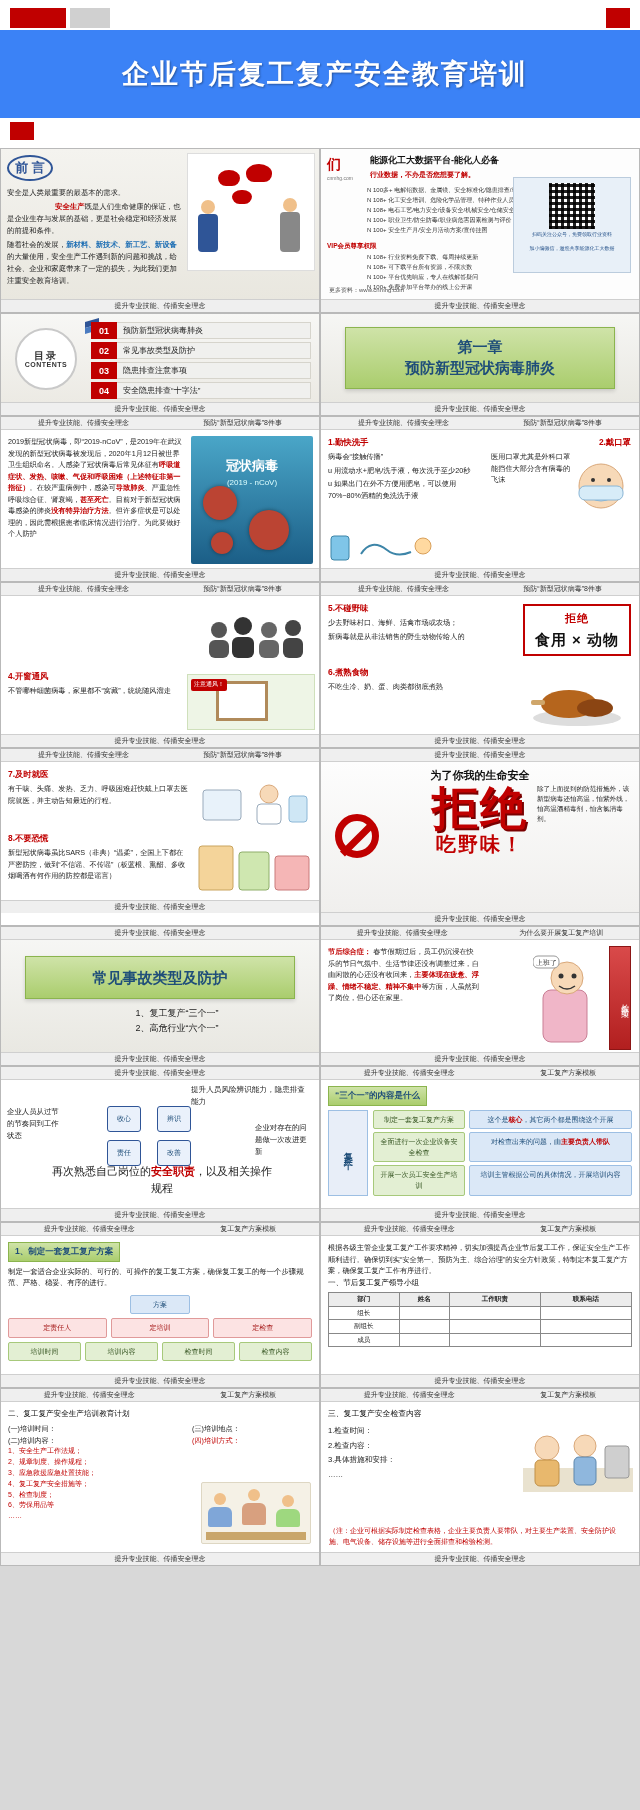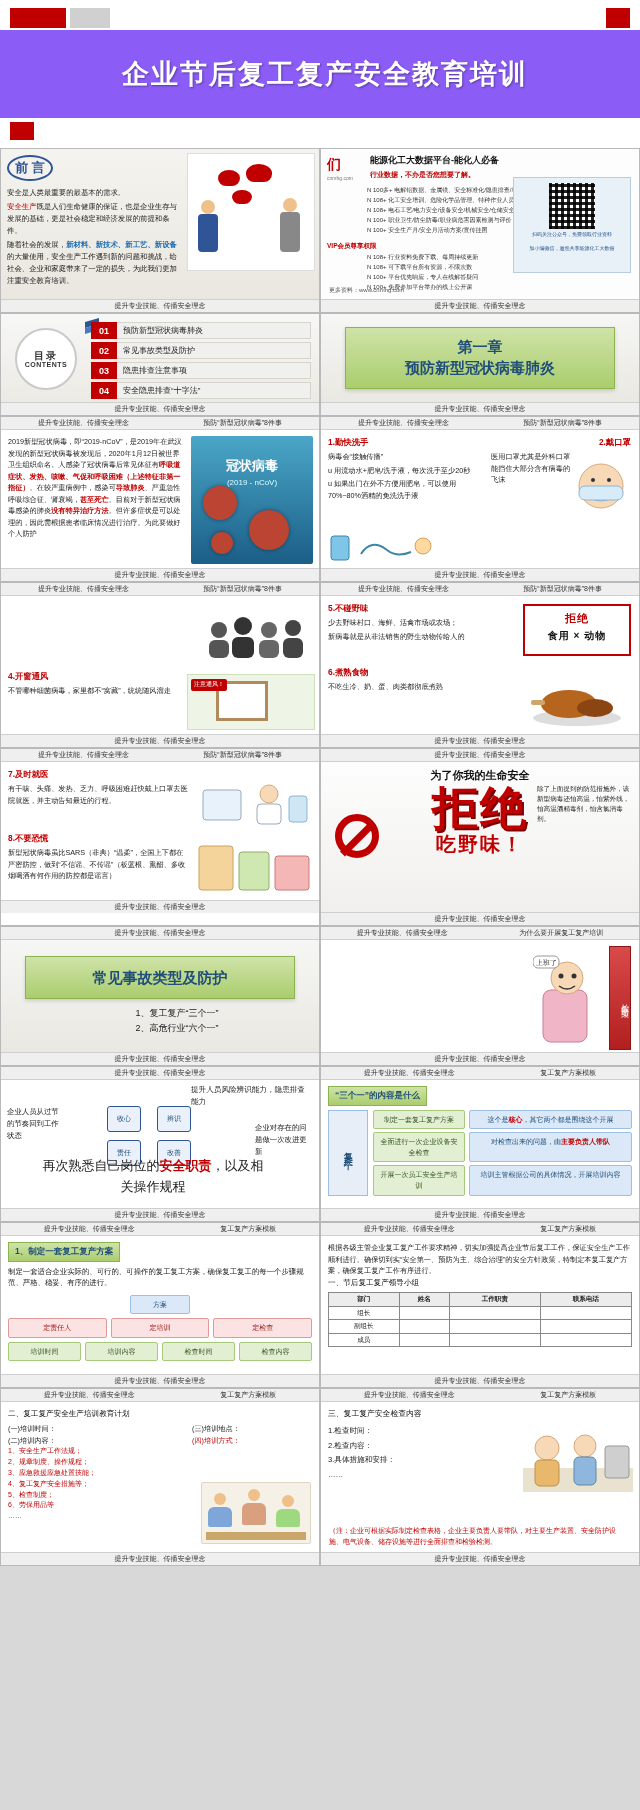--- a/index.html
+++ b/index.html
@@ -18,21 +18,21 @@
     background: #ffffff;
     position: relative;
     overflow: hidden;
   }
   .t-topbar { position: absolute; top: 0; left: 0; width: 640px; height: 30px; background: #ffffff; }
   .t-red-left { position: absolute; top: 8px; left: 10px; width: 56px; height: 20px; background: #c00000; }
   .t-gray-left { position: absolute; top: 8px; left: 70px; width: 40px; height: 20px; background: #d0d0d0; }
   .t-red-right { position: absolute; top: 8px; right: 10px; width: 24px; height: 20px; background: #c00000; }
   .t-band {
     position: absolute; top: 30px; left: 0; width: 640px; height: 88px;
-    background: #8b5cf6;
+    background: #3b82f6;
     display: flex; align-items: center; justify-content: center; padding-left: 10px;
   }
   .t-band h1 {
     margin: 0;
     color: #ffffff;
     font-size: 27px;
     font-weight: bold;
     letter-spacing: 2px;
     text-shadow: 1px 1px 2px rgba(0,0,0,.35);
   }
@@ -70,21 +70,21 @@
     border: 2px solid #2f5597;
     border-radius: 50%;
     width: 46px; height: 26px;
     line-height: 22px;
     text-align: center;
     color: #2f5597;
     font-size: 13px; font-weight: bold;
     margin-bottom: 4px;
   }
   .pf-text { font-size: 7.4px; line-height: 1.62; color: #222; width: 175px; }
-  .pf-text .hl-red { color: #c00000; font-weight: normal; }
+  .pf-text .hl-red { color: #c00000; font-weight: bold; margin-left: 48px; }
   .pf-text .hl-blue { color: #1f6fb4; font-weight: bold; text-align: right; }
   .pf-art {
     position: absolute; right: 4px; top: 4px; width: 128px; height: 118px;
     background: #ffffff; border: 1px solid #ddd;
     overflow: hidden;
   }
   .mush { position: absolute; background: #c00000; border-radius: 50% 50% 8px 8px; }
   .worker { position: absolute; background: #2f5597; }
 
   
@@ -180,21 +180,21 @@
   .no-sign:after {
     content: ""; position: absolute; left: -6px; top: 14px; width: 44px; height: 7px;
     background: #c00000; transform: rotate(-45deg);
   }
 
   .ban-box {
     position: absolute; right: 8px; top: 8px; width: 108px; height: 52px;
     background: #fff; border: 2px solid #c00000; text-align: center;
   }
   .ban-box .b1 { font-size: 11px; font-weight: bold; color: #c00000; letter-spacing: 1px; margin-top: 4px;}
-  .ban-box .b2 { font-size: 10px; font-weight: bold; color: #111; letter-spacing: 1px; }
+  .ban-box .b2 { font-size: 15px; font-weight: bold; color: #111; letter-spacing: 1px; }
 
   
   .flow-title {
     background: linear-gradient(#cfe3a8,#aacd6d);
     border: 1px solid #8bb44e;
     font-size: 8.5px; font-weight: bold; color: #1f4e79;
     padding: 2px 6px; display: inline-block; margin-bottom: 4px;
   }
   .wheel {
     width: 96px; height: 72px; position: relative; margin: 4px auto 0;
@@ -565,20 +565,24 @@
         <span class="hleft">提升专业技能、传播安全理念</span>
       </div>
     </div>
 
     <div class="slide">
       <div class="slide-hdr">
         <span class="hleft">提升专业技能、传播安全理念</span>
         <span class="hright">为什么要开展复工复产培训</span>
       </div>
       <div class="slide-body cbody h112">
+        <div style="width:152px">
+          <span class="redb">节后综合症：</span>
+          <span>春节假期过后，员工仍沉浸在快乐的节日气氛中、生活节律还没有调整过来，自由闲散的心还没有收回来，<span class="redb">主要体现在疲惫、浮躁、情绪不稳定、精神不集中</span>等方面，人虽然到了岗位，但心还在家里。</span>
+        </div>
         <div class="banner-v">长假结束</div>
         <svg style="position:absolute;right:36px;top:14px;width:70px;height:92px" viewBox="0 0 70 92">
           <rect x="10" y="36" width="44" height="52" rx="8" fill="#f0b6c8" stroke="#c97f95"></rect>
           <circle cx="34" cy="24" r="16" fill="#f7d9b8" stroke="#d9a87a"></circle>
           <circle cx="28" cy="22" r="2.5" fill="#333"></circle>
             <circle cx="41" cy="22" r="2.5" fill="#333"></circle>
           <path d="M26 32 q8 6 16 0" stroke="#333" fill="none" stroke-width="1.5"></path>
           <rect x="0" y="2" width="26" height="12" rx="5" fill="#ffffff" stroke="#999"></rect>
           <text x="3" y="11" font-size="7" fill="#333">上班了</text>
         </svg>
@@ -597,21 +601,21 @@
       <div class="slide-body cbody h128">
         <div style="position:absolute;right:8px;top:4px;width:120px;font-size:7.6px;color:#222">提升人员风险辨识能力，隐患排查能力</div>
         <div style="position:absolute;left:6px;top:26px;width:56px;font-size:7.4px;color:#222">企业人员从过节的节奏回到工作状态</div>
         <div style="position:absolute;right:8px;top:42px;width:56px;font-size:7.4px;color:#222">企业对存在的问题做一次改进更新</div>
         <div class="wheel" style="position:absolute;left:106px;top:22px">
           <div class="seg" style="left:0;top:0">收心</div>
           <div class="seg" style="left:0;top:34px">责任</div>
           <div class="seg" style="left:50px;top:0">辨识</div>
           <div class="seg" style="left:50px;top:34px">改善</div>
         </div>
-        <div style="position:absolute;left:37px;bottom:10px;width:230px;font-size:13px;color:#222;text-align:center">
+        <div style="position:absolute;left:46px;bottom:10px;width:230px;font-size:11px;color:#222;text-align:center">
           再次熟悉自己岗位的<span class="redb">安全职责</span>，以及相关操作规程
         </div>
       </div>
       <div class="slide-hdr" style="border-bottom:none;border-top:1px solid #cfcfcf">
         <span class="hleft">提升专业技能、传播安全理念</span>
       </div>
     </div>
 
     <div class="slide">
       <div class="slide-hdr">

